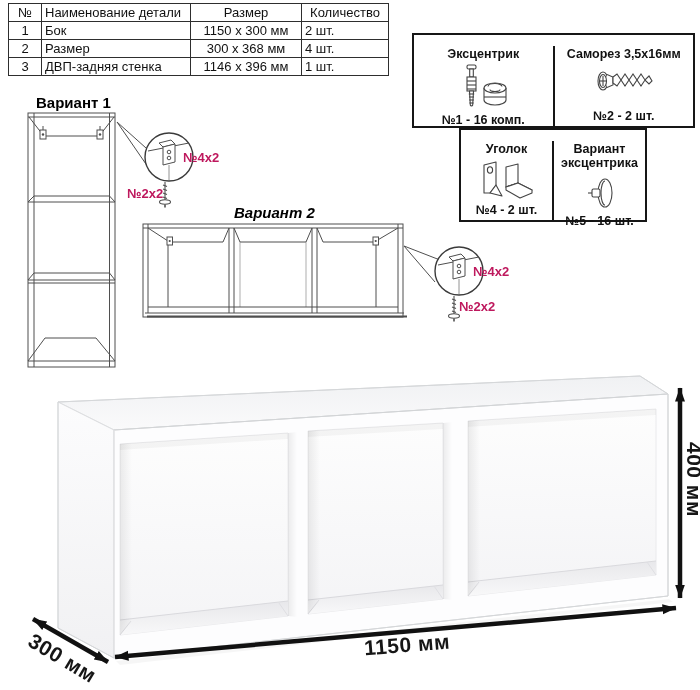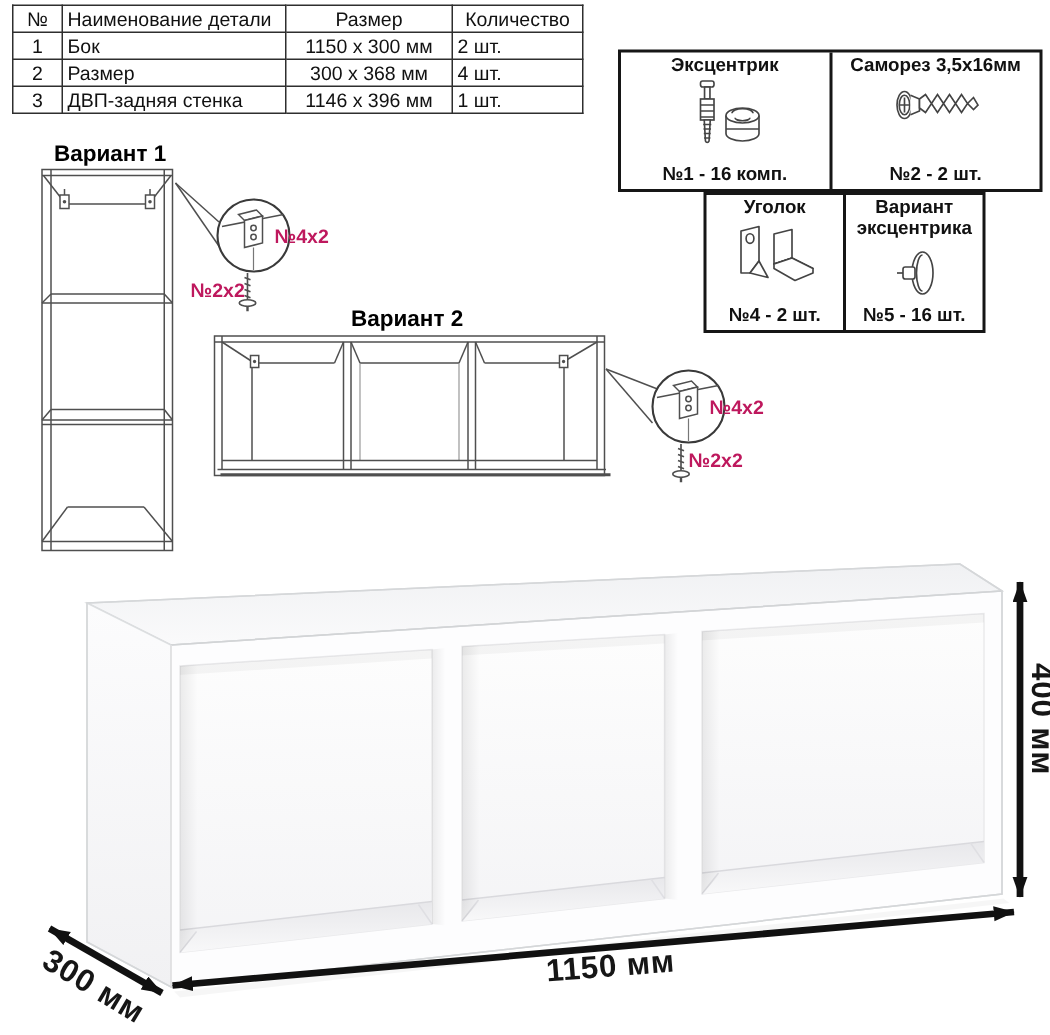--- a/index.html
+++ b/index.html
@@ -11,21 +11,21 @@
           height:17px;padding:0 3px;white-space:nowrap;overflow:hidden;background:#fff;color:#111;}
   .col-num{width:26px;text-align:center;}
   .col-name{width:142px;text-align:left;}
   .col-size{width:104px;text-align:center;margin-top:20px;}
   .col-qty{width:80px;text-align:left;}
   #parts-table th{text-align:center;}
   #parts-table th.col-name{text-align:left;}
   
   .hw-row{position:absolute;display:flex;border:2px solid #161616;background:#fff;box-sizing:border-box;}
   .hw-cell{flex:1 1 0;display:flex;flex-direction:column;align-items:center;border-left:2px solid #161616;
-           box-sizing:border-box;padding:2px 1px;min-width:0;}
+           box-sizing:border-box;padding:2px 1px;min-width:0;margin-top:11px;}
   .hw-cell:first-child{border-left:none;}
   .hw-title{font-size:12.5px;font-weight:bold;text-align:center;line-height:1.1;}
   .hw-count{font-size:12.5px;font-weight:bold;text-align:right;margin-top:auto;line-height:1.1;}
   .hw-icon{flex:0 0 auto;margin-top:2px;}
   
   .diag{position:absolute;}
   
   .flabel{position:absolute;white-space:nowrap;font-weight:bold;}
   .variant-label{font-size:15px;color:#000;}
   .callout-label{font-size:13px;color:#be185d;}
@@ -102,21 +102,21 @@
           <line x1="10" y1="12" x2="10" y2="22"></line>
             <line x1="6.8" y1="17" x2="13.2" y2="17"></line>
           <path d="M14,10.5 L20,13 L20,21 L14,23.5" fill="#fff"></path>
           <path d="M20,13 l4,-3 4,6 4,-6 4,6 4,-6 4,6 4,-6 4,6 4,-4 3,5 -3,3 -4,-4 -4,6 -4,-6 -4,6 -4,-6 -4,6 -4,-6 -4,6 -4,-3 Z" fill="#fff"></path>
         </g>
       </svg>
       <div class="hw-count">№2 - 2 шт.</div>
     </div>
   </div>
 
-  <div class="hw-row" style="left:469px;top:128px;width:188px;height:94px;">
+  <div class="hw-row" style="left:459px;top:128px;width:188px;height:94px;">
     <div class="hw-cell">
       <div class="hw-title">Уголок</div>
       <svg class="hw-icon" width="62" height="44" viewBox="0 0 62 44">
         <g stroke="#444" fill="#fff" stroke-width="1.1" stroke-linejoin="round">
           <path d="M8,6 L20,3 L20,26 L14,34 L8,34 Z"></path>
           <ellipse cx="14" cy="11" rx="2.6" ry="3.2"></ellipse>
           <path d="M14,34 L26,37 L20,26 Z"></path>
           <path d="M30,8 L42,5 L42,24 L30,28 Z"></path>
           <path d="M30,28 L42,24 L56,31 L44,36 Z"></path>
           <path d="M42,24 L56,31 L56,34 L44,39 L30,31 L30,28 Z"></path>
@@ -187,21 +187,21 @@
         <line x1="148" y1="103" x2="152" y2="104.5"></line>
           <line x1="148" y1="107" x2="152" y2="108.5"></line>
         <ellipse cx="150" cy="112" rx="5.5" ry="2.2" fill="#fff"></ellipse>
         <line x1="150" y1="114.5" x2="150" y2="117.5" stroke-width="1.6"></line>
       </g>
     </g>
   </svg>
   <span class="flabel callout-label" style="left:183px;top:150px;">№4x2</span>
   <span class="flabel callout-label" style="left:127px;top:186px;">№2x2</span>
 
-  <span class="flabel variant-label" style="left:234px;top:204px;">Вариант 2</span>
+  <span class="flabel variant-label" style="left:234px;top:204px;font-style:italic;">Вариант 2</span>
   <svg class="diag" style="left:130px;top:198px;" width="395" height="130" viewBox="0 0 395 130">
     <g stroke="#4f4f4f" stroke-width="1" fill="none">
       <rect x="13" y="26" width="260" height="93" fill="#fff"></rect>
       <line x1="13" y1="30" x2="273" y2="30"></line>
       <line x1="18" y1="26" x2="18" y2="115"></line>
         <line x1="268" y1="26" x2="268" y2="115"></line>
       <line x1="99" y1="30" x2="99" y2="115"></line>
         <line x1="104" y1="30" x2="104" y2="115"></line>
       <line x1="182" y1="30" x2="182" y2="115"></line>
         <line x1="187" y1="30" x2="187" y2="115"></line>

